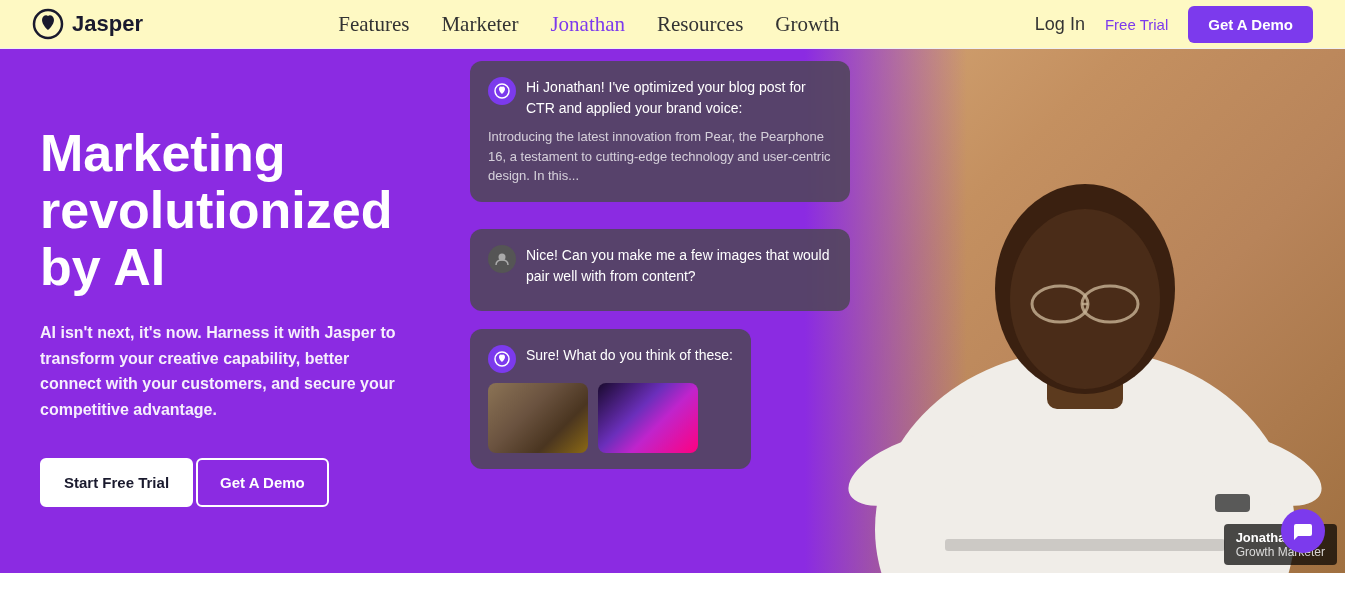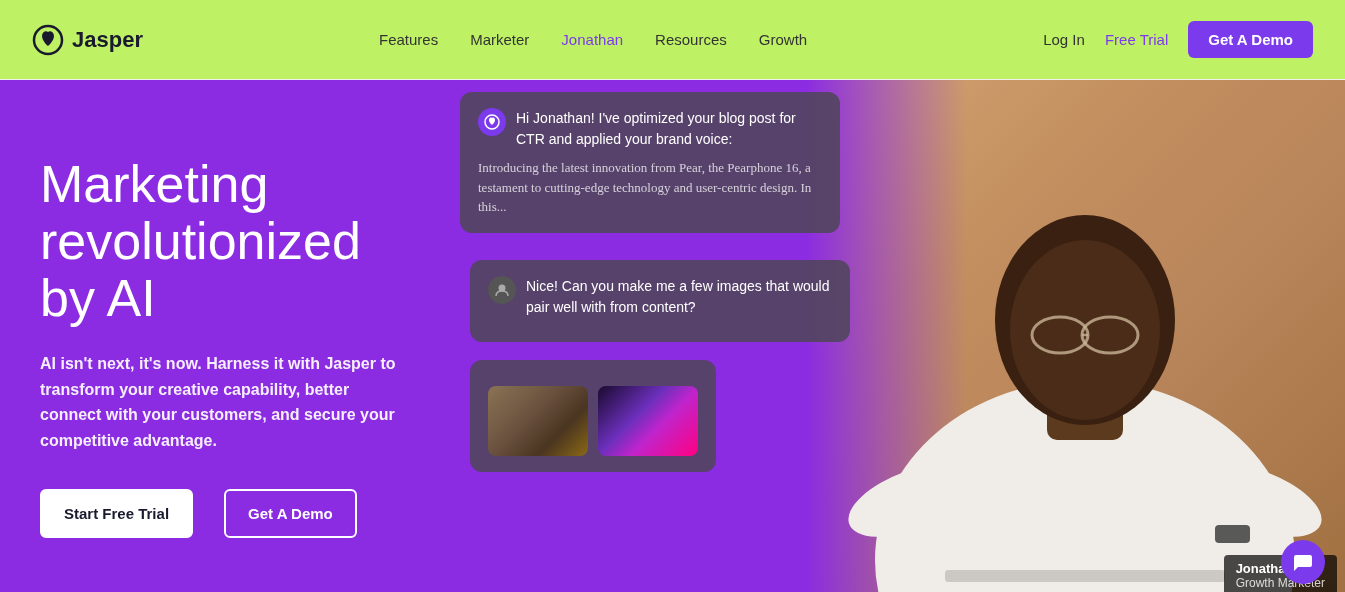--- a/index.html
+++ b/index.html
@@ -1,55 +1,55 @@
 <!DOCTYPE html>
 <html><head>
   <meta charset="utf-8">
   <style>
     * { margin: 0; padding: 0; box-sizing: border-box; }
     body { font-family: -apple-system, BlinkMacSystemFont, 'Segoe UI', sans-serif; width: 1345px; height: 592px; overflow: hidden; }
 
     
     .navbar {
       display: flex; align-items: center; justify-content: space-between;
-      padding: 0 32px; height: 80px; background: #bef264;
+      padding: 0 32px; height: 49px; background: #fef9c3;
       border-bottom: 1px solid #f0f0f0; position: relative; z-index: 10;
     }
     .nav-logo { display: flex; align-items: center; gap: 8px; cursor: pointer; }
     .nav-logo-icon { width: 32px; height: 32px; }
     .nav-logo-text { font-size: 22px; font-weight: 700; color: #1a1a2e; }
     .nav-links { display: flex; gap: 32px; align-items: center; }
-    .nav-link { font-size: 15px; color: #333; text-decoration: none; cursor: pointer; }
+    .nav-link { font-size: 21px; color: #333; text-decoration: none; cursor: pointer; font-family: Liberation Serif, serif; }
     .nav-link.solutions { color: #7c3aed; font-weight: 500; }
     .nav-actions { display: flex; align-items: center; gap: 20px; }
-    .nav-login { font-size: 15px; color: #333; cursor: pointer; }
+    .nav-login { font-size: 18px; color: #333; cursor: pointer; }
     .nav-free-trial { font-size: 15px; color: #7c3aed; font-weight: 500; cursor: pointer; text-align: center; }
     .nav-demo-btn {
       background: #7c3aed; color: #fff; border: none;
       padding: 10px 20px; border-radius: 6px; font-size: 15px;
       font-weight: 600; cursor: pointer;
     }
 
     
     .hero {
       display: flex; height: calc(592px - 68px);
       background: #8b2be2;
       position: relative; overflow: hidden;
     }
     .hero-left {
       flex: 0 0 460px; padding: 50px 40px 40px 40px;
       display: flex; flex-direction: column; justify-content: center;
       color: #fff; z-index: 2;
     }
-    .hero-headline { font-size: 52px; font-weight: 400; line-height: 1.1; margin-bottom: 24px; }
+    .hero-headline { font-size: 52px; font-weight: 700; line-height: 1.1; margin-bottom: 24px; }
     .hero-sub {
       font-size: 16px; line-height: 1.6; color: rgba(255,255,255,0.92);
       max-width: 370px; margin-bottom: 36px; font-weight: bold;
     }
-    .hero-buttons { display: flex; gap: 31px; }
+    .hero-buttons { display: flex; gap: 3px; }
     .btn-start-trial {
       background: #fff; color: #1a1a2e;
       border: 2px solid #fff; padding: 14px 22px;
       border-radius: 6px; font-size: 15px; font-weight: 700;
       cursor: pointer;
     }
     .btn-get-demo {
       background: transparent; color: #fff;
       border: 2px solid #fff; padding: 14px 22px;
       border-radius: 6px; font-size: 15px; font-weight: 600;
@@ -104,23 +104,23 @@
       display: flex; align-items: center; justify-content: center;
       flex-shrink: 0; font-size: 14px;
     }
     .bubble-user-icon {
       width: 28px; height: 28px; border-radius: 50%;
       background: #555; overflow: hidden; flex-shrink: 0;
       display: flex; align-items: center; justify-content: center;
       font-size: 12px; color: #ccc;
     }
     .bubble-text { font-size: 14px; line-height: 1.5; color: #fff; }
-    .bubble-subtext { font-size: 13px; line-height: 1.5; color: rgba(255,255,255,0.75); margin-top: 4px; font-family: Liberation Serif, serif; }
-
-    .bubble-1 { top: 12px; left: 0; }
+    .bubble-subtext { font-size: 13px; line-height: 1.5; color: rgba(255,255,255,0.75); margin-top: 4px; }
+
+    .bubble-1 { top: 12px; left: 10px; }
     .bubble-2 { top: 180px; left: 10px; }
     .bubble-3 { top: 280px; left: 10px; }
 
     .image-thumbnails { display: flex; gap: 10px; margin-top: 10px; }
     .thumb {
       width: 100px; height: 70px; border-radius: 8px;
       overflow: hidden; flex-shrink: 0;
     }
     .thumb-1 {
       background: linear-gradient(135deg, #8B7355 0%, #6B5340 40%, #4a3520 70%, #8B6914 100%);
@@ -222,20 +222,29 @@
             <svg width="16" height="16" viewBox="0 0 16 16" fill="none">
               <circle cx="8" cy="6" r="3.5" fill="#aaa"></circle>
               <path d="M2 14 C2 10.5 5 9 8 9 C11 9 14 10.5 14 14" stroke="#aaa" stroke-width="1.5" fill="none"></path>
             </svg>
           </div>
           <span class="bubble-text">Nice! Can you make me a few images that would pair well with from content?</span>
         </div>
       </div>
 
       <div class="chat-bubble bubble-3">
+        <div class="bubble-header">
+          <div class="bubble-icon">
+            <svg width="16" height="16" viewBox="0 0 16 16" fill="none">
+              <circle cx="8" cy="8" r="7" stroke="white" stroke-width="1.5"></circle>
+              <path d="M5 6 C5 4 6.5 3 8 4 C9.5 3 11 4 11 6 C11 8.5 8 11 8 11 C8 11 5 8.5 5 6Z" fill="white"></path>
+            </svg>
+          </div>
+          <span class="bubble-text">Sure! What do you think of these:</span>
+        </div>
         <div class="image-thumbnails">
           <div class="thumb thumb-1"></div>
           <div class="thumb thumb-2"></div>
         </div>
       </div>
 
     </div>
 
     <div class="name-badge">
       <div class="name">Jonathan</div>

